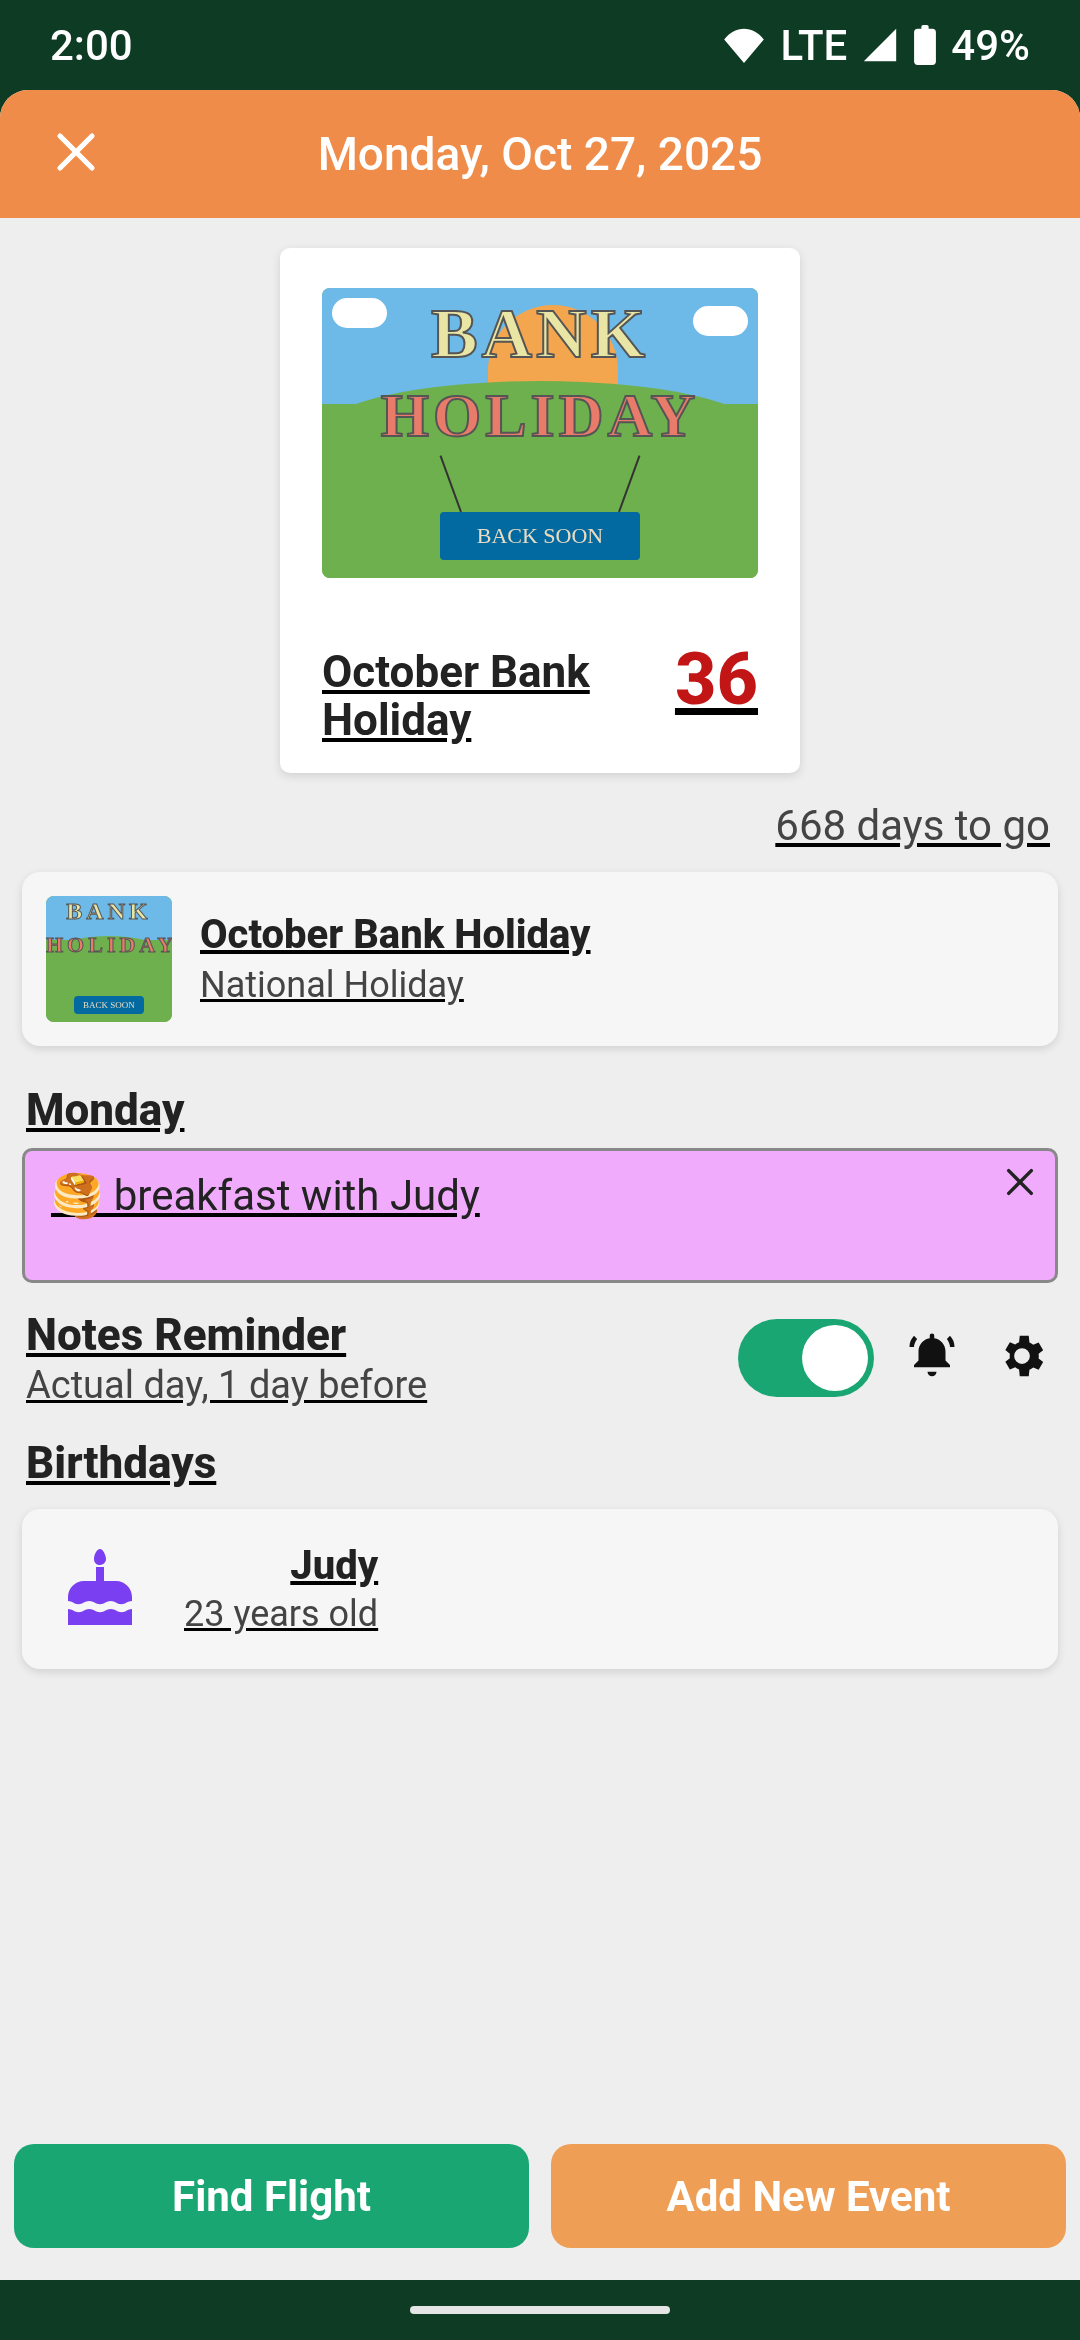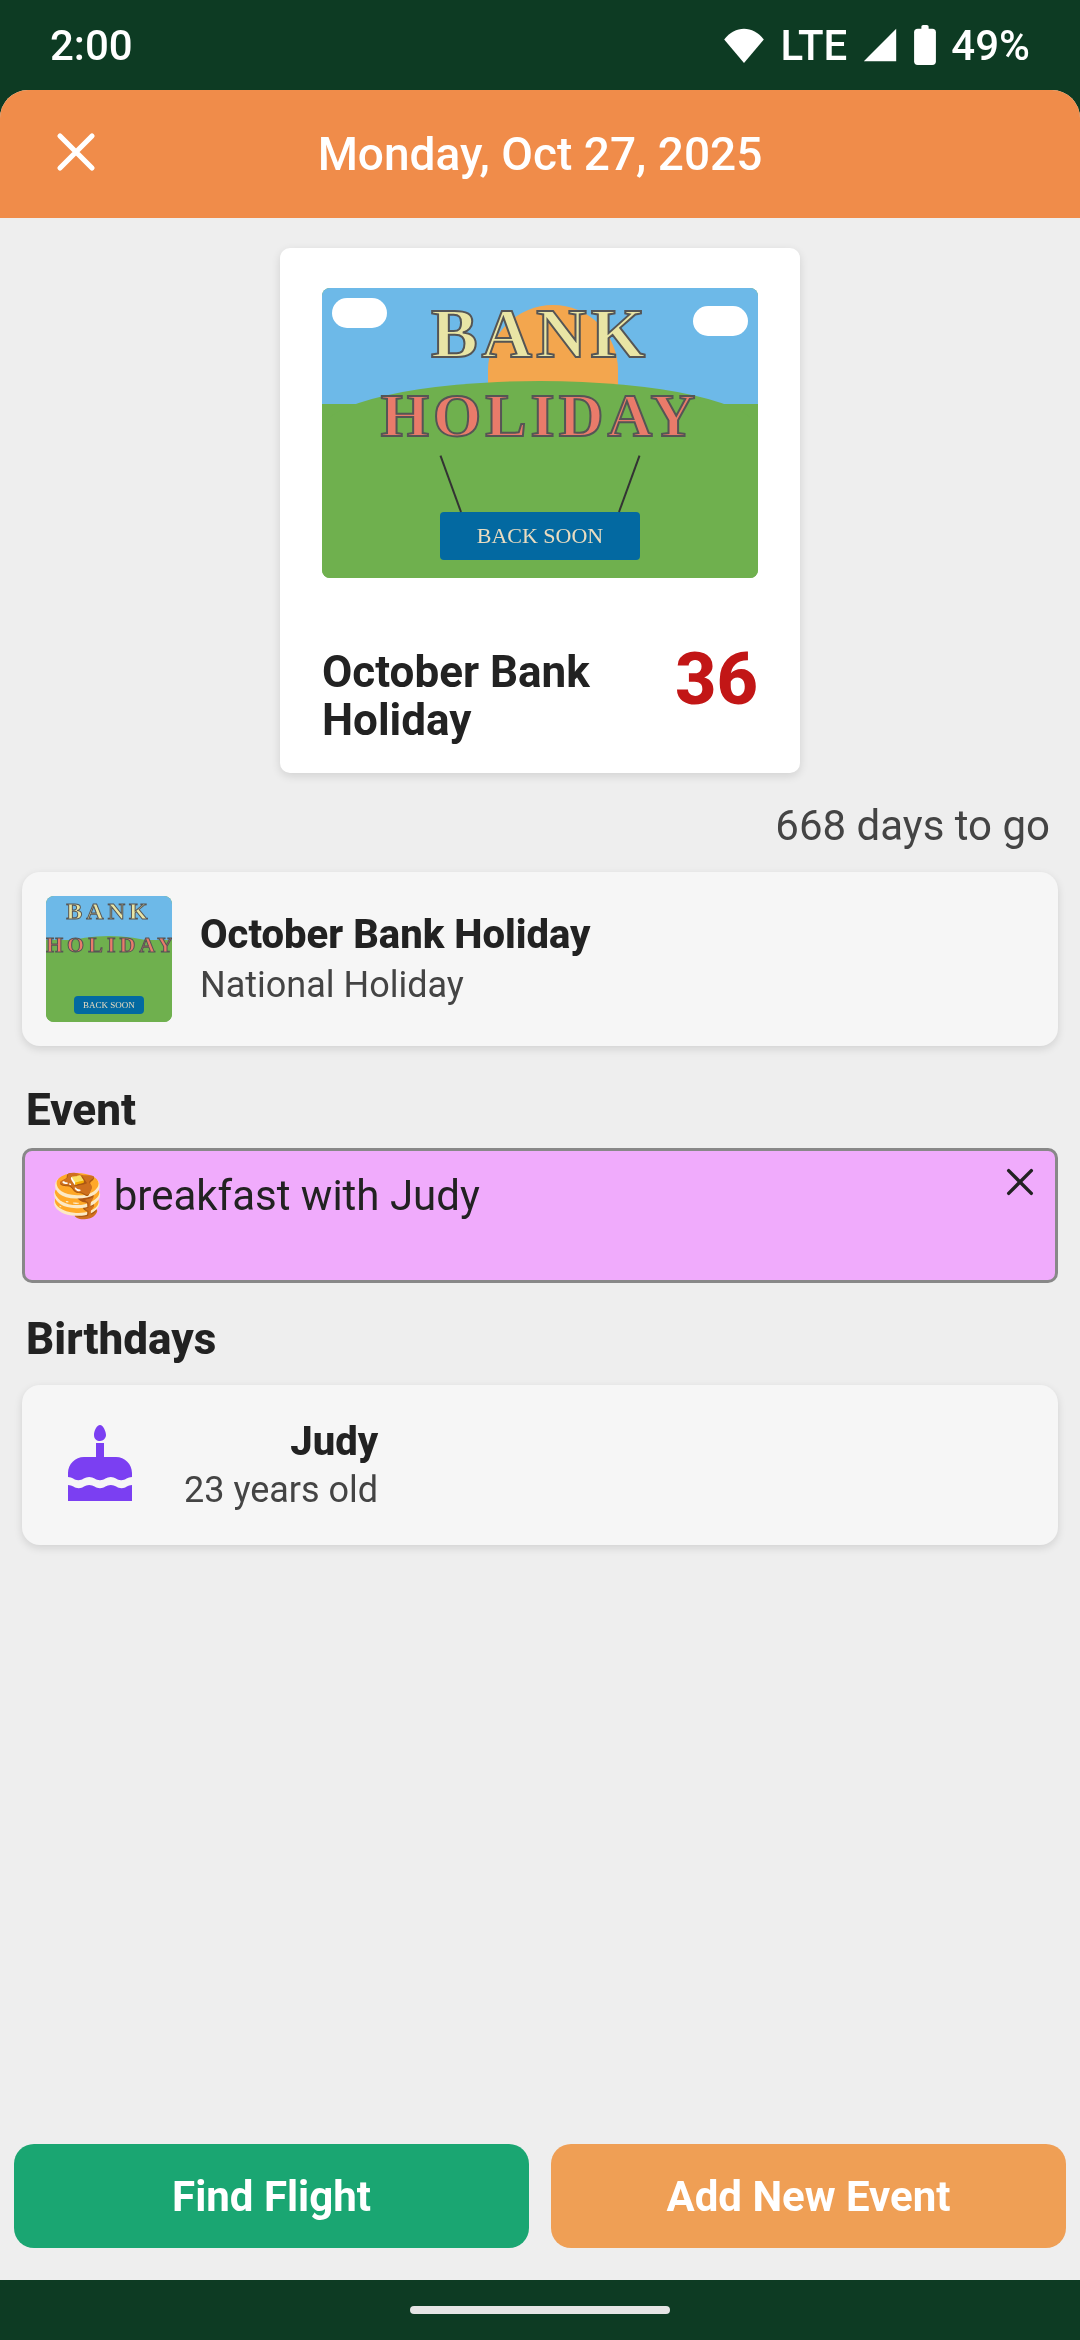--- a/index.html
+++ b/index.html
@@ -14,21 +14,21 @@
 
   
   .app { flex: 1; background: #eeeeee; display: flex; flex-direction: column; border-radius: 28px 28px 0 0; overflow: hidden; position: relative; }
 
   
   .header { height: 128px; background: #f08c4a; display: flex; align-items: center; padding: 0 46px; }
   .header-title { flex: 1; text-align: center; color: #fff; font-size: 46px; font-weight: 500; margin-left: -60px; }
   .close-btn { width: 60px; height: 60px; display: flex; align-items: center; justify-content: center; }
 
   
-  .content { flex: 1; overflow-y: auto; padding-bottom: 120px; }
+  .content { flex: 1; overflow-y: auto; padding-bottom: 120px; text-decoration: underline; }
 
   
   .featured-wrap { display: flex; justify-content: center; padding: 30px 0 10px; }
   .featured-card { width: 520px; background: #fff; border-radius: 10px; box-shadow: 0 3px 10px rgba(0,0,0,0.12); padding: 40px 42px 28px; }
   .featured-img { width: 100%; height: 290px; border-radius: 8px; overflow: hidden; position: relative; background: #6fb04e; }
   .sky { position: absolute; top: 0; left: 0; right: 0; height: 40%; background: linear-gradient(#6db9e8 0%, #6db9e8 100%); }
   .sun { position: absolute; left: 38%; top: 6%; width: 130px; height: 130px; background: #f3a64e; border-radius: 50% 50% 0 0; }
   .hill { position: absolute; bottom: 0; left: 0; right: 0; height: 68%; background: #6fb04e; border-radius: 60% 60% 0 0 / 30% 30% 0 0; }
   .cloud { position: absolute; background: #fff; border-radius: 20px; }
   .cloud.c1 { top: 10px; left: 10px; width: 55px; height: 30px; }
@@ -160,32 +160,55 @@
         <div class="bank-text">BANK</div>
         <div class="holiday-text">HOLIDAY</div>
         <div class="sign">BACK SOON</div>
       </div>
       <div>
         <div class="event-info-title">October Bank Holiday</div>
         <div class="event-info-sub">National Holiday</div>
       </div>
     </div>
 
-    <div class="section-h">Event</div>
+    <div class="section-h">Monday</div>
     <div class="notes-box">
       <div class="notes-text">🥞 breakfast with Judy</div>
       <div class="notes-clear">
         <span>
           <svg width="34" height="34" viewBox="0 0 24 24">
               <path stroke="#222" stroke-width="2.4" stroke-linecap="round" d="M4 4 L20 20 M20 4 L4 20"></path>
             </svg>
         </span>
       </div>
     </div>
 
+    <div class="reminder-row">
+      <div class="reminder-text">
+        <div class="reminder-title">Notes Reminder</div>
+        <div class="reminder-sub">Actual day, 1 day before</div>
+      </div>
+      <div class="toggle">
+        <div class="toggle-knob"></div>
+      </div>
+      <div class="icon-btn">
+        <span>
+          <svg width="54" height="54" viewBox="0 0 24 24">
+              <path fill="#111" d="M12 2c-.6 0-1 .4-1 1v1.1C8 4.6 6 7 6 10v4l-2 2v1h16v-1l-2-2v-4c0-3-2-5.4-5-5.9V3c0-.6-.4-1-1-1zm-2 17a2 2 0 0 0 4 0h-4zM4 3l1.4 1.4C4.5 5.6 4 7 4 8H2c0-2 .7-3.6 2-5zm16 0c1.3 1.4 2 3 2 5h-2c0-1-.5-2.4-1.4-3.6L20 3z"></path>
+            </svg>
+        </span>
+      </div>
+      <div class="icon-btn">
+        <span>
+          <svg width="54" height="54" viewBox="0 0 24 24">
+              <path fill="#111" d="M19.4 13a7.8 7.8 0 0 0 0-2l2-1.6-2-3.4-2.4 1a7.6 7.6 0 0 0-1.7-1L15 3h-4l-.3 2.9a7.6 7.6 0 0 0-1.7 1l-2.4-1-2 3.4L6.6 11a7.8 7.8 0 0 0 0 2l-2 1.6 2 3.4 2.4-1c.5.4 1.1.7 1.7 1L11 21h4l.3-2.9c.6-.3 1.2-.6 1.7-1l2.4 1 2-3.4-2-1.6zM12 15.5A3.5 3.5 0 1 1 15.5 12 3.5 3.5 0 0 1 12 15.5z"></path>
+            </svg>
+        </span>
+      </div>
+    </div>
 
     <div class="section-h">Birthdays</div>
     <div class="birthday-card">
       <div class="cake-icon">
         <svg width="96" height="96" viewBox="0 0 24 24">
             <path fill="#7b3ff2" d="M12 2c-.8 0-1.5 1.5-1.5 2.5S11.2 6 12 6s1.5-.7 1.5-1.5S12.8 2 12 2zM11 6.5h2V10h-2V6.5zM4 14c0-2.2 1.8-4 4-4h8c2.2 0 4 1.8 4 4v1c-1.1 0-1.6.8-2.7.8S15.8 15 14.7 15s-1.6.8-2.7.8S10.4 15 9.3 15s-1.6.8-2.7.8S5.1 15 4 15v-1zm0 3c1.1 0 1.6.8 2.7.8S8.2 17 9.3 17s1.6.8 2.7.8 1.6-.8 2.7-.8 1.6.8 2.7.8S18.9 17 20 17v4H4v-4z"></path>
           </svg>
       </div>
       <div>
         <div class="birthday-name">Judy</div>

